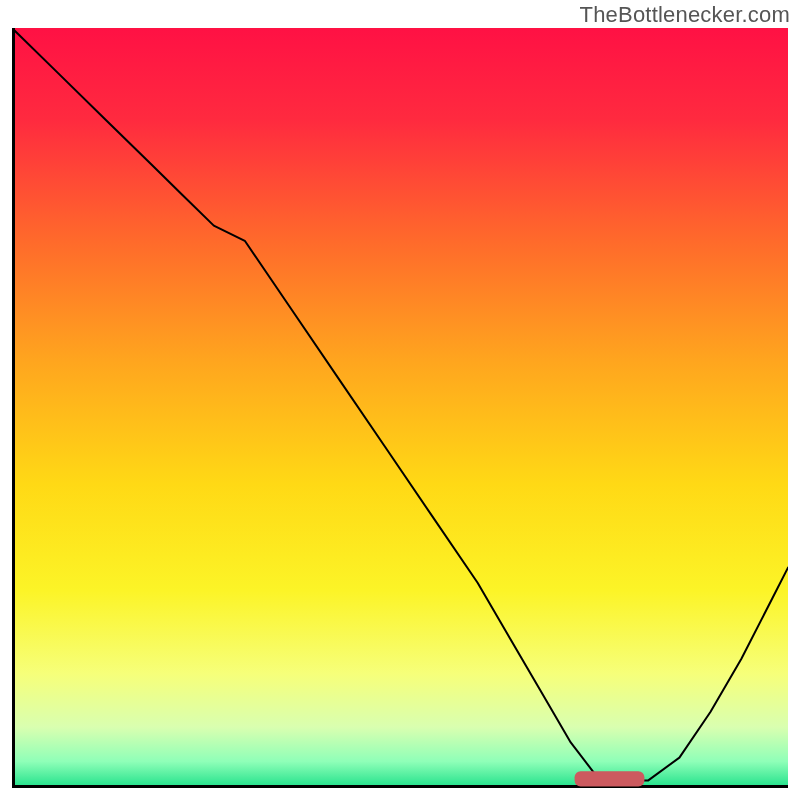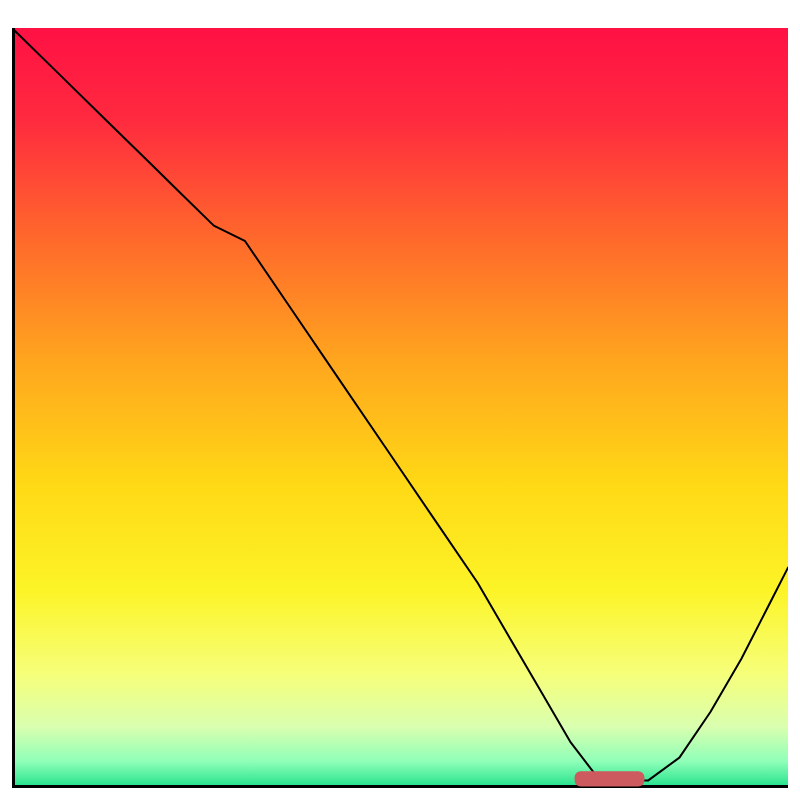--- a/index.html
+++ b/index.html
@@ -30,20 +30,21 @@
     top: 28px;
     width: 776px;
     height: 760px;
   }
   svg { display: block; }
 </style>
 </head>
 <body>
 
 <div class="wrap">
+  <div class="watermark">TheBottlenecker.com</div>
 
   <div class="plot-container">
     <svg id="chart-svg" width="776" height="760" viewBox="0 0 776 760">
       <defs>
         <linearGradient id="bg-grad" x1="0" y1="0" x2="0" y2="1">
             <stop offset="0.0%" stop-color="#ff1144"></stop>
             <stop offset="12.0%" stop-color="#ff2a3f"></stop>
             <stop offset="28.0%" stop-color="#ff6a2b"></stop>
             <stop offset="44.0%" stop-color="#ffa61e"></stop>
             <stop offset="60.0%" stop-color="#ffd915"></stop>

